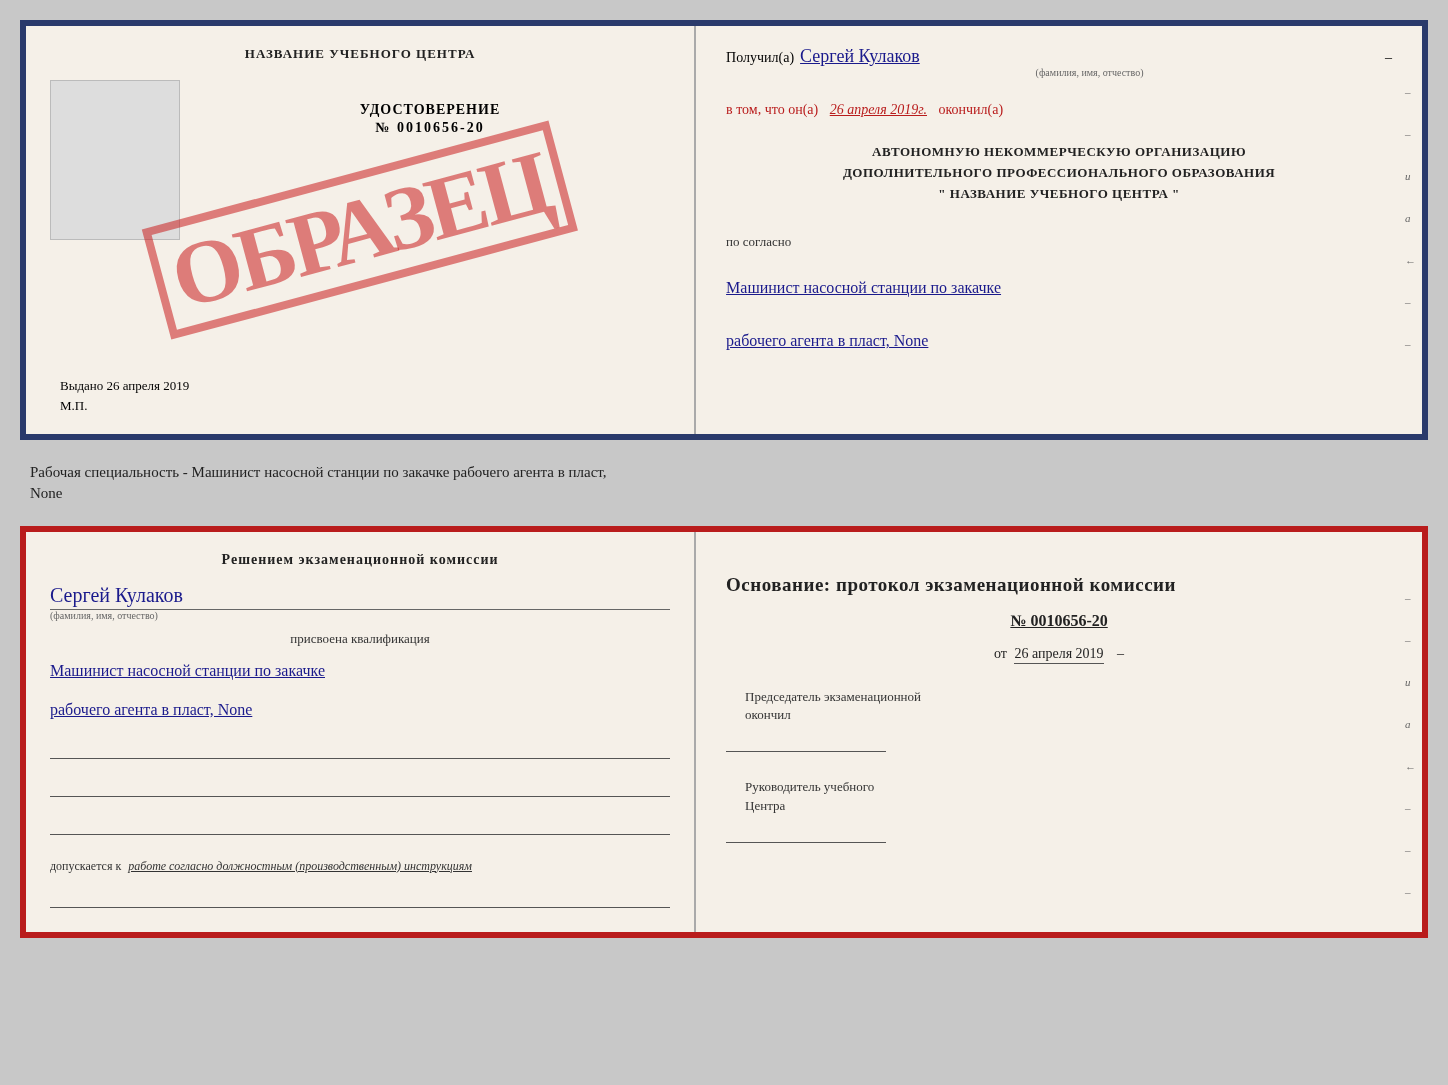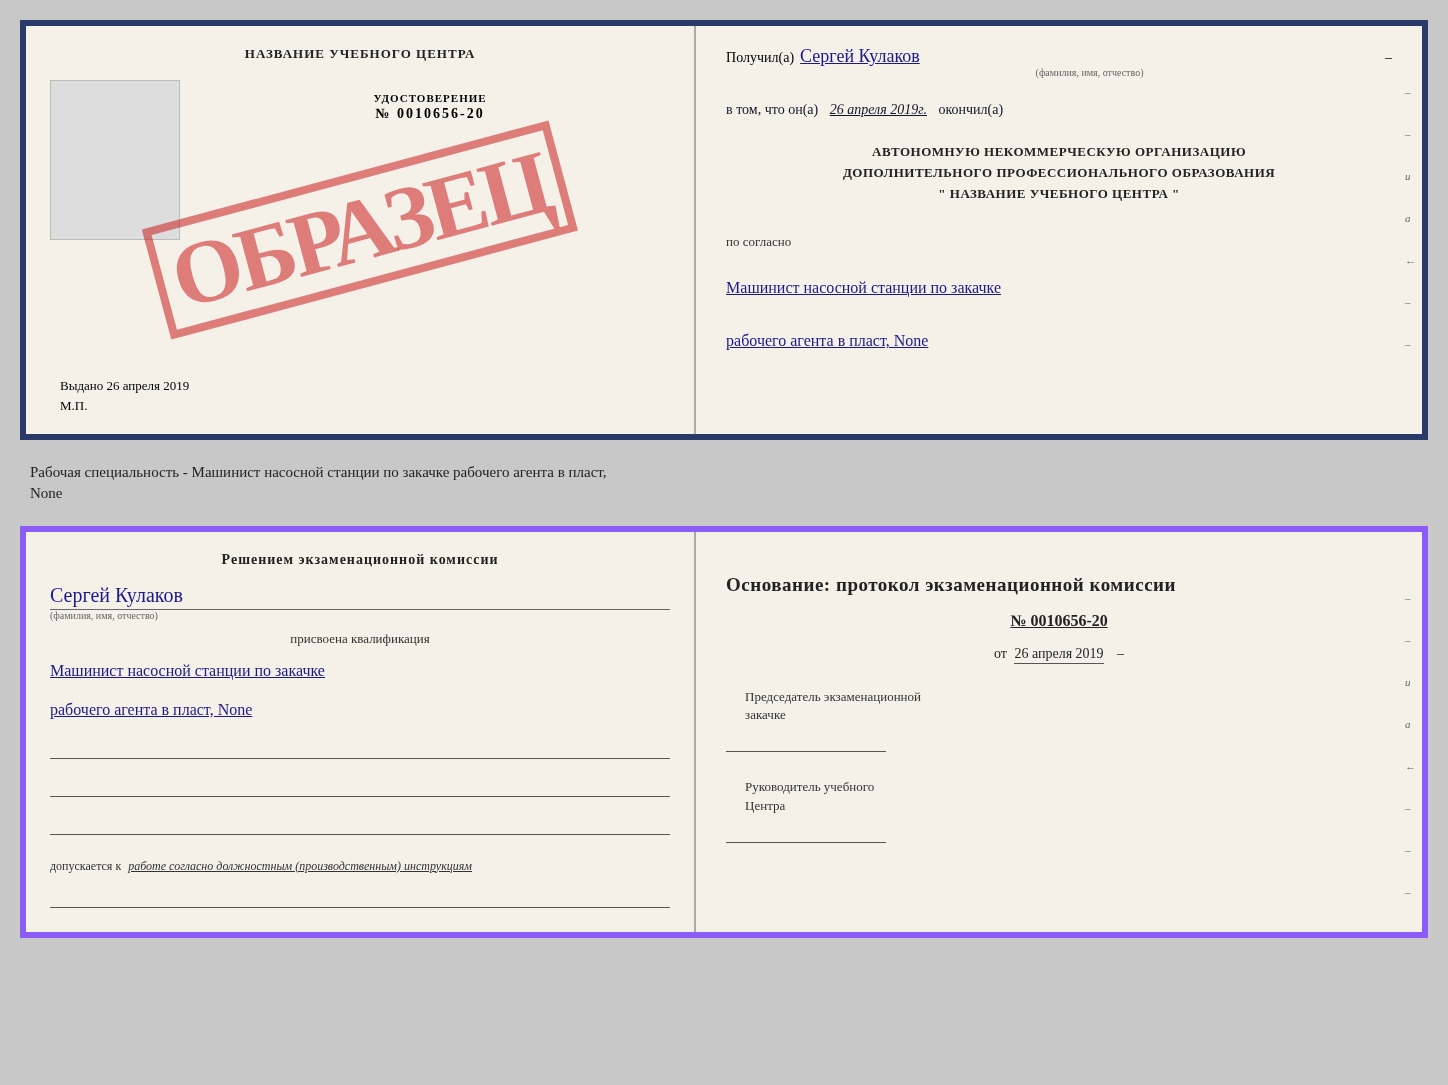--- a/index.html
+++ b/index.html
@@ -72,24 +72,25 @@
 
     .udost-box {
       background: #ddd;
       border: 1px solid #bbb;
       width: 130px;
       height: 160px;
       margin: 8px auto;
     }
 
     .udost-label {
-      font-size: 11px;
+      font-size: 14px;
       font-weight: bold;
       text-align: center;
       letter-spacing: 1px;
+      margin-top: 10px;
     }
 
     .udost-number {
       font-size: 14px;
       text-align: center;
       font-weight: bold;
       letter-spacing: 2px;
       margin-top: 2px;
     }
 
@@ -116,21 +117,21 @@
     }
 
     .name-hint {
       font-size: 10px;
       color: #666;
       text-align: center;
     }
 
     .date-line {
       font-size: 14px;
-      color: #0f172a;
+      color: #b91c1c;
     }
 
     .date-value {
       font-style: italic;
       text-decoration: underline;
     }
 
     .org-block {
       font-size: 13px;
       text-align: center;
@@ -158,25 +159,26 @@
     .middle-text {
       padding: 6px 10px;
       font-size: 15px;
       color: #222;
       line-height: 1.4;
     }
 
     
     .certificate-bottom {
       background: #f5f0e8;
-      border: 6px solid #8b5cf6;
+      border: 6px solid #b91c1c;
       display: flex;
       width: 100%;
       min-height: 400px;
       position: relative;
+      justify-content: flex-end;
     }
 
     .bottom-left {
       width: 48%;
       border-right: 2px solid #aaa;
       padding: 20px 24px;
       display: flex;
       flex-direction: column;
       gap: 10px;
     }
@@ -390,21 +392,21 @@
 
       <div class="from-date">
         <span>от</span>
         <span style="border-bottom:1px solid #555; padding-bottom:2px; margin-left:4px;">26 апреля 2019</span>
         <span style="margin-left:10px;">–</span>
       </div>
 
       <div class="signature-block">
         <div class="sig-title">
           <span>Председатель экзаменационной</span><br>
-          <span>закачке</span>
+          <span>окончил</span>
         </div>
         <div class="sig-line"></div>
       </div>
 
       <div class="signature-block">
         <div class="sig-title">
           <span>Руководитель учебного</span><br>
           <span>Центра</span>
         </div>
         <div class="sig-line"></div>

